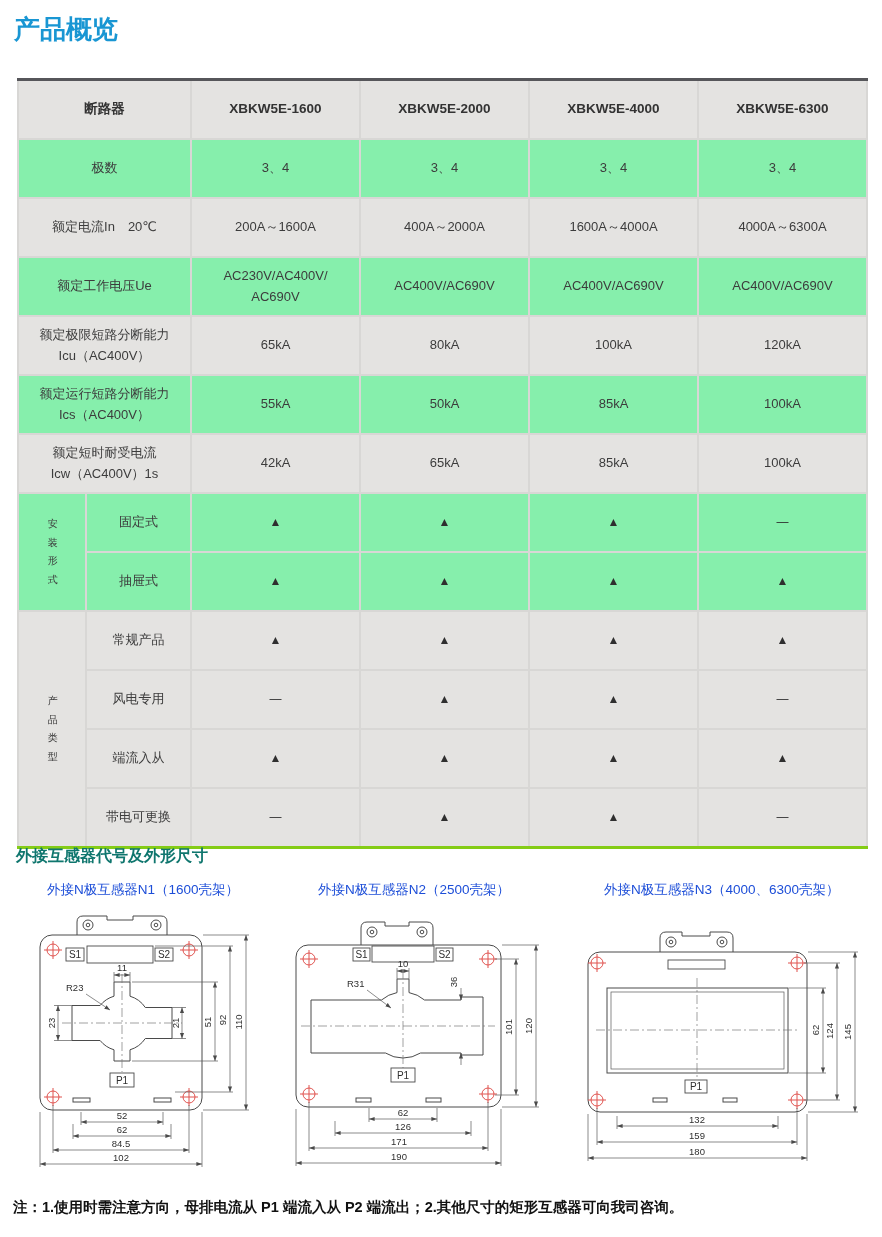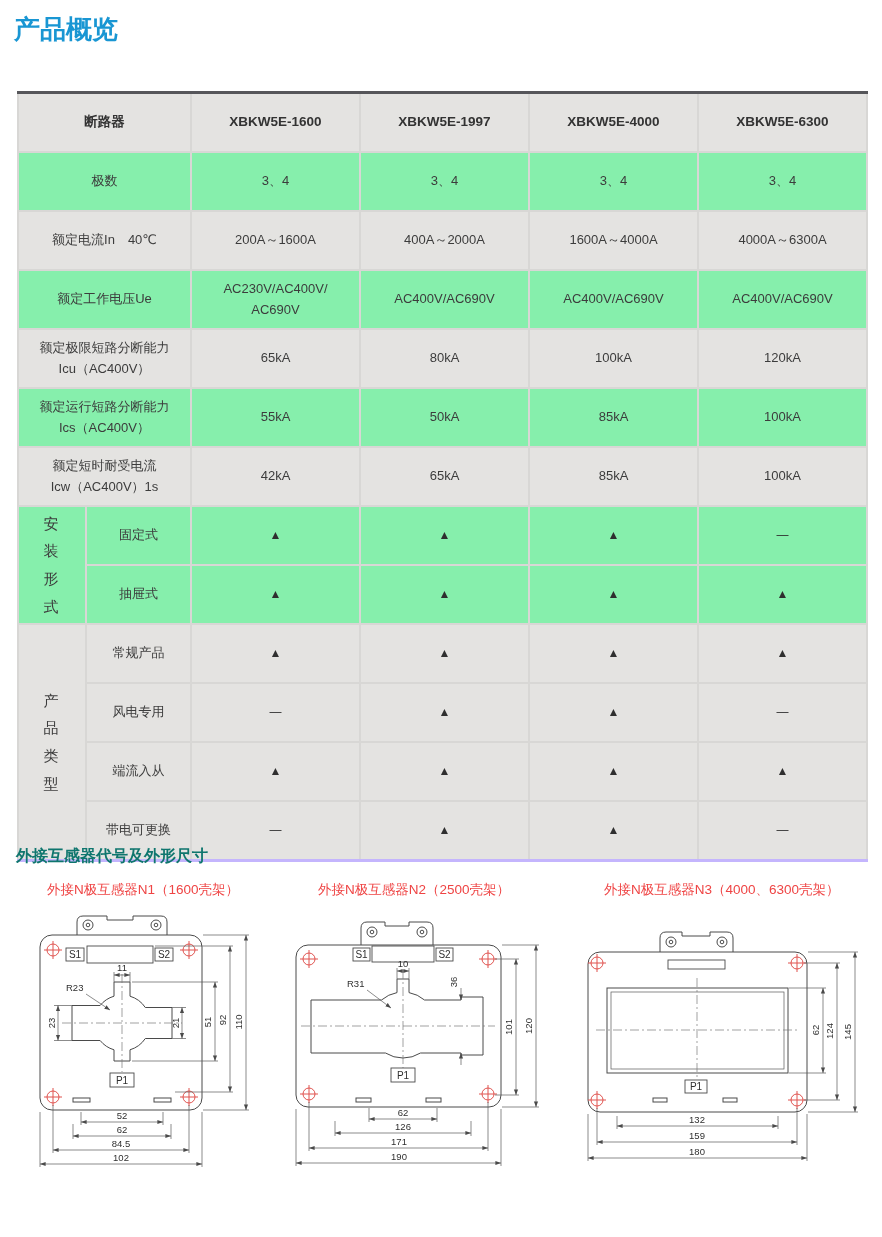--- a/index.html
+++ b/index.html
@@ -1,32 +1,32 @@
 <!DOCTYPE html>
 <html><head>
 <meta charset="utf-8">
 <style>
   html,body{margin:0;padding:0;background:#fff;}
   .page{position:relative;width:882px;height:1237px;background:#fff;overflow:hidden;
         font-family:"Liberation Sans","DejaVu Sans",sans-serif;color:#3a3a3a;}
   .title{position:absolute;left:14px;top:12px;font-size:26px;font-weight:bold;color:#1996d3;}
   
   .spec-table{position:absolute;left:17px;top:78px;width:849px;border-collapse:collapse;
-              table-layout:fixed;border-top:3px solid #56565a;border-bottom:3px solid #c4b5fd;margin-top:13px;}
+              table-layout:fixed;border-top:3px solid #56565a;border-bottom:3px solid #84cc16;}
   .spec-table td{border:2px solid #d8d7d5;text-align:center;vertical-align:middle;
                  font-size:13px;color:#3c3c3c;height:53px;padding:2px;white-space:pre-line;line-height:1.55;}
   .spec-table tr.shade td{background:#e4e3e1;}
   .spec-table tr.plain td{background:#86efac;}
   .spec-table td.hdr{font-weight:bold;font-size:13.5px;color:#333;}
   .spec-table td.tri{font-size:12px;color:#2f2f2f;letter-spacing:0;}
   .vlabel{display:inline-block;width:1.15em;word-break:break-all;line-height:1.85;
-          text-align:left;font-size:15px;}
+          text-align:right;font-size:10px;}
   
   .sec-title{position:absolute;left:16px;top:846px;font-size:16px;font-weight:bold;color:#0f766e;}
-  .cap{position:absolute;top:881px;font-size:13.5px;color:#ef4444;}
+  .cap{position:absolute;top:881px;font-size:13.5px;color:#1d4ed8;}
   .cap.c1{left:47px;} .cap.c2{left:318px;text-align:center;} .cap.c3{left:604px;}
   .drw{position:absolute;}
   .drw .ln{stroke:#4a4a4a;stroke-width:1;fill:none;}
   .drw .fil{fill:#fff;stroke:#4a4a4a;stroke-width:1;}
   .drw .box{fill:#fff;stroke:#4a4a4a;stroke-width:0.9;}
   .drw .dim{stroke:#5a5a5a;stroke-width:0.7;fill:none;}
   .drw .cl{stroke:#7a7a7a;stroke-width:0.7;stroke-dasharray:9 3 2 3;fill:none;}
   .drw .red{stroke:#e0524e;stroke-width:1;fill:none;}
   .drw text{font-size:9.5px;fill:#2f2f2f;font-family:"Liberation Sans","DejaVu Sans",sans-serif;}
   .drw text.lbl{font-size:10px;}
@@ -45,33 +45,33 @@
         <col style="width:105px">
         <col style="width:169px">
         <col style="width:169px">
         <col style="width:169px">
         <col style="width:169px">
       </colgroup>
     <tbody>
         <tr class="shade">
       <td colspan="2" class="hdr">断路器</td>
       <td class="hdr">XBKW5E-1600</td>
-      <td class="hdr">XBKW5E-1997</td>
+      <td class="hdr">XBKW5E-2000</td>
       <td class="hdr">XBKW5E-4000</td>
       <td class="hdr">XBKW5E-6300</td>
     </tr>
     <tr class="plain">
       <td colspan="2">极数</td>
       <td>3、4</td>
       <td>3、4</td>
       <td>3、4</td>
       <td>3、4</td>
     </tr>
     <tr class="shade">
-      <td colspan="2">额定电流In　40℃</td>
+      <td colspan="2">额定电流In　20℃</td>
       <td>200A～1600A</td>
       <td>400A～2000A</td>
       <td>1600A～4000A</td>
       <td>4000A～6300A</td>
     </tr>
     <tr class="plain">
       <td colspan="2">额定工作电压Ue</td>
       <td>AC230V/AC400V/
 AC690V</td>
       <td>AC400V/AC690V</td>
@@ -336,14 +336,15 @@
     <line class="dim" x1="37" y1="196" x2="198" y2="196" marker-start="url(#a3)" marker-end="url(#a3)"></line>
     <text x="117" y="193" text-anchor="middle">132</text>
     <path class="dim" d="M17,178 V215 M217,178 V215"></path>
     <line class="dim" x1="17" y1="212" x2="217" y2="212" marker-start="url(#a3)" marker-end="url(#a3)"></line>
     <text x="117" y="209" text-anchor="middle">159</text>
     <path class="dim" d="M8,184 V231 M227,184 V231"></path>
     <line class="dim" x1="8" y1="228" x2="227" y2="228" marker-start="url(#a3)" marker-end="url(#a3)"></line>
     <text x="117" y="225" text-anchor="middle">180</text>
   </svg>
 
+  <div class="note">注：1.使用时需注意方向，母排电流从 P1 端流入从 P2 端流出；2.其他尺寸的矩形互感器可向我司咨询。</div>
 
 </div>
 
 </body></html>

